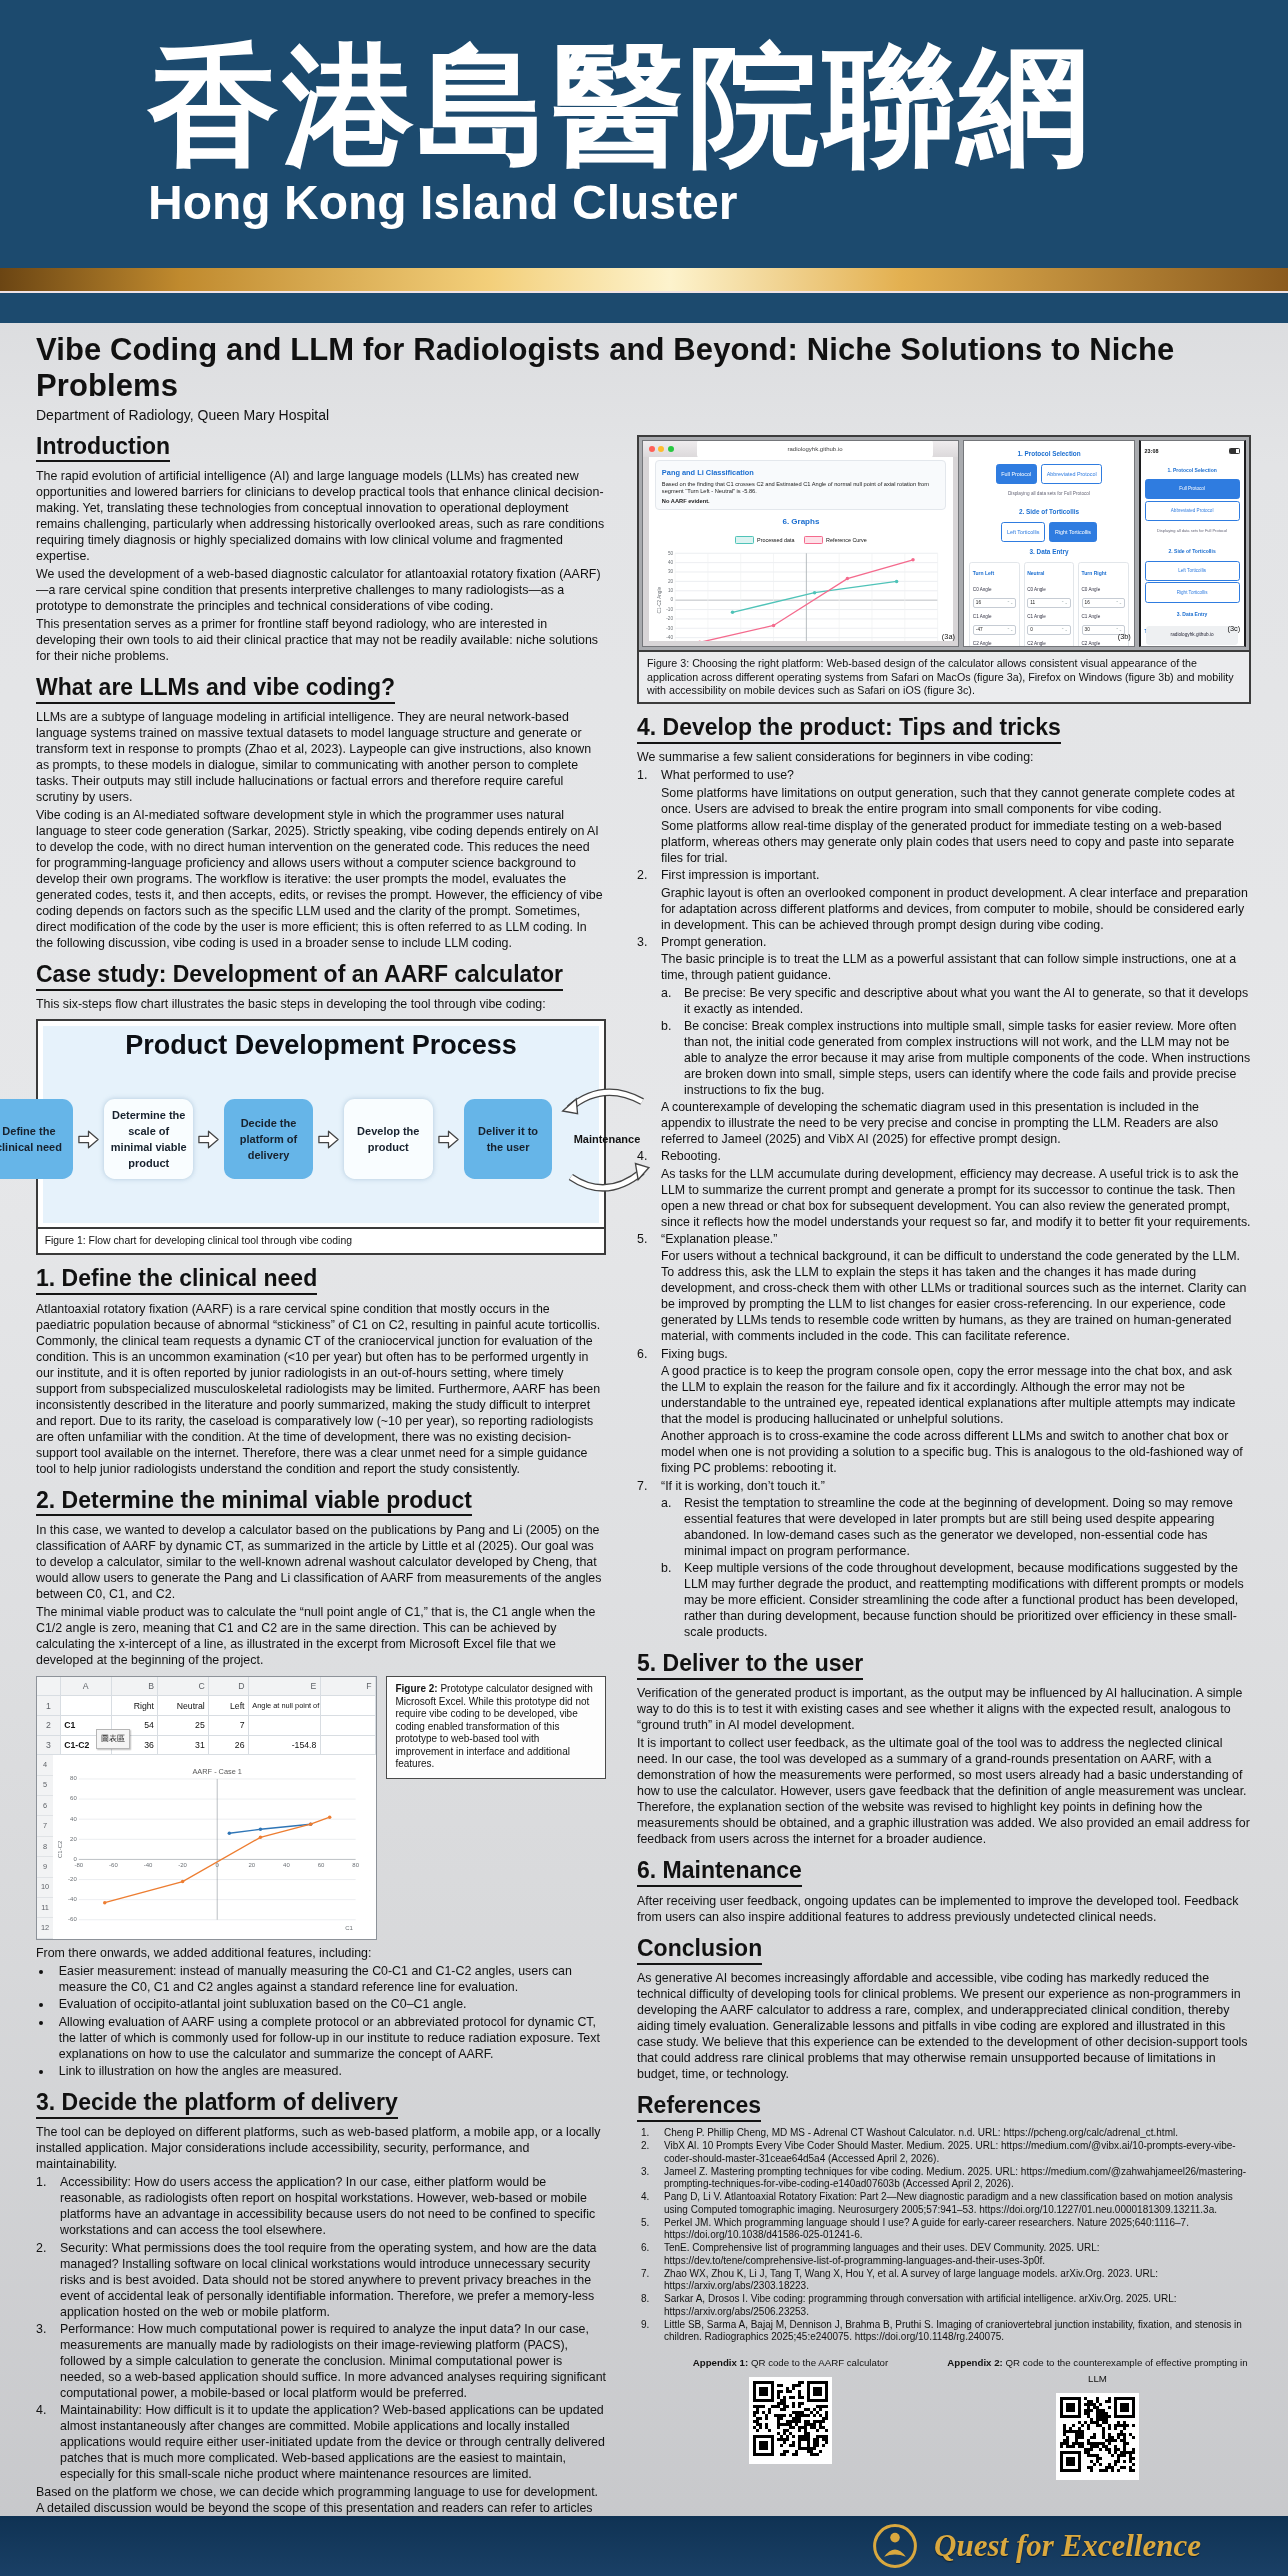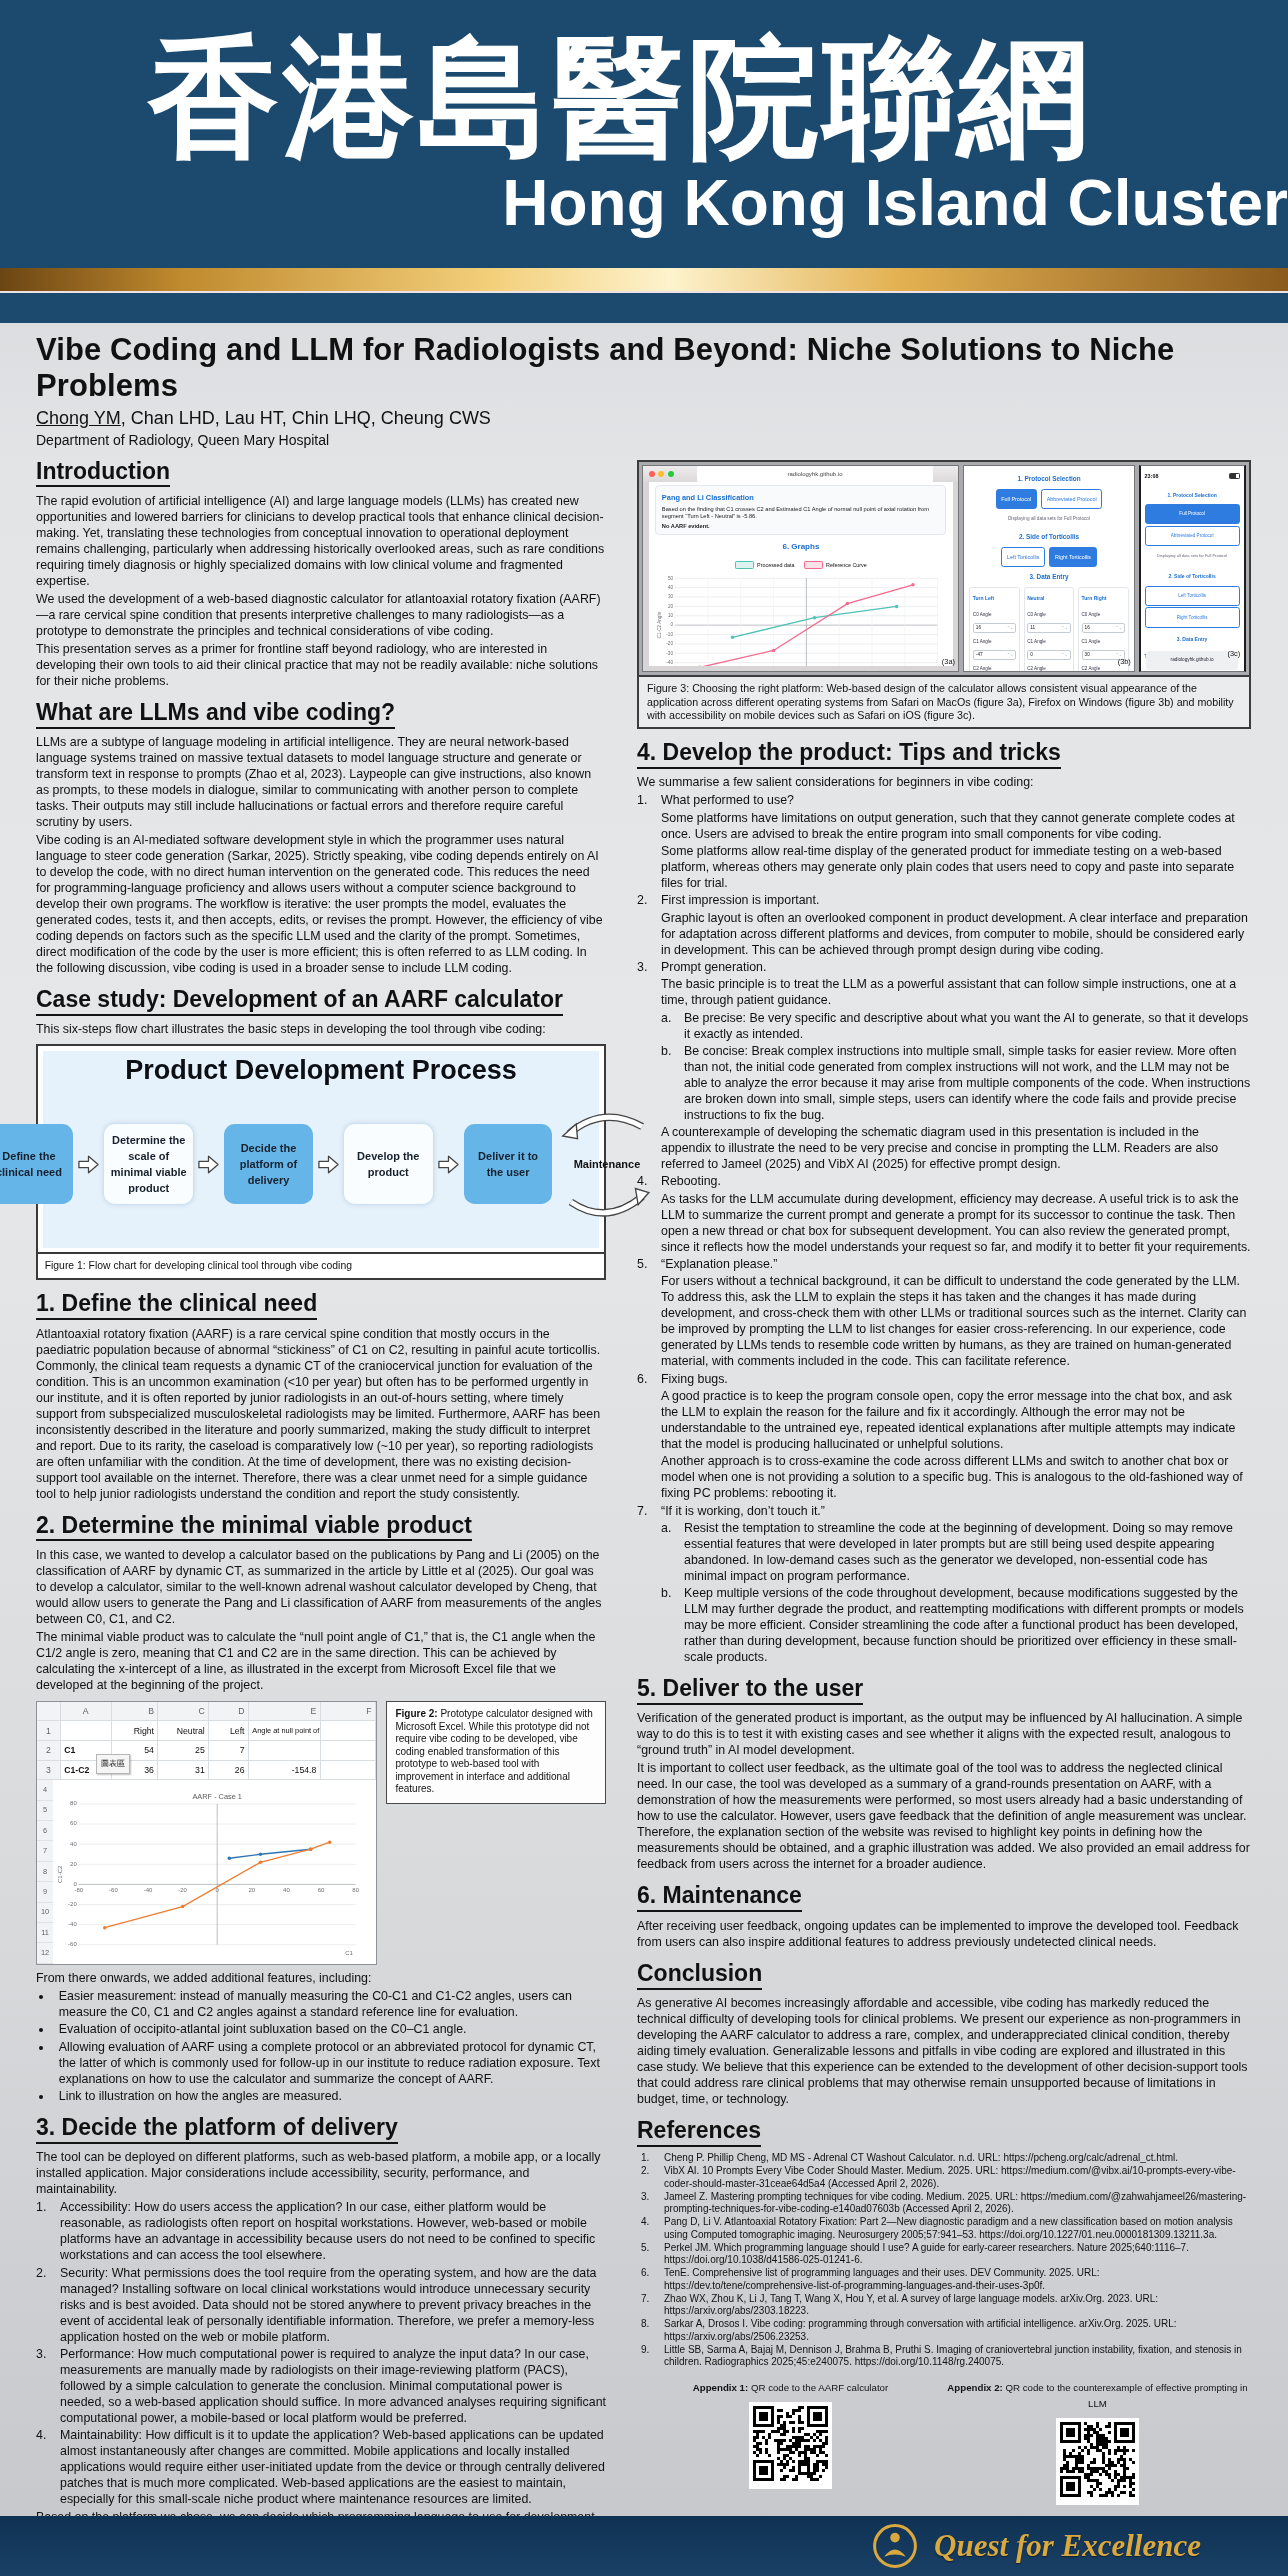--- a/index.html
+++ b/index.html
@@ -2,21 +2,21 @@
 <html style="font-size:10.7px"><head>
 <meta charset="utf-8">
 <style>
   html,body{margin:0;padding:0;width:1288px;height:2576px;background:#2a2a2a;}
   .poster{position:relative;width:1288px;height:2576px;overflow:hidden;
     font-family:"Liberation Sans",sans-serif;color:#111;
     background:linear-gradient(180deg,#cdced1 0%,#e3e4e6 18%,#e6e7e9 45%,#d8d9db 75%,#c6c7ca 100%);}
   
   .hdr{height:268px;background:#1c4a6e;display:flex;flex-direction:column;justify-content:center;padding-left:148px;}
   .hdr-zh{color:#fff;font-weight:700;font-size:131px;line-height:1.02;letter-spacing:4px;}
-  .hdr-en{color:#fff;font-weight:700;font-size:64px;line-height:1.05;margin-top:5.4px;text-align:right;}
+  .hdr-en{color:#fff;font-weight:700;font-size:48px;line-height:1.05;margin-top:5.4px;}
   .goldband{height:23px;background:linear-gradient(90deg,#6b4513 0%,#c08a2e 14%,#f3cf7a 38%,#fdf3cd 52%,#e3b050 70%,#8a5a1d 100%);
     border-bottom:2.7px solid #efe2e4;}
   .navystrip{height:29.5px;background:#1c4a6e;}
   
   .content{position:relative;padding:9.4px 36px 0 36px;}
   .ptitle{font-size:31px;font-weight:700;letter-spacing:0.1px;}
   .pauthors{font-size:18px;margin-top:4px;}
   .pauthors .u{text-decoration:underline;}
   .pdept{font-size:14px;margin-top:2.7px;}
   .deptlogo{position:absolute;top:5.4px;right:38px;width:195px;height:70px;border-radius:5.4px;
@@ -151,23 +151,20 @@
     <div class="hdr-zh">香港島醫院聯網</div>
     <div class="hdr-en">Hong Kong Island Cluster</div>
   </div>
   <div class="goldband"></div>
   <div class="navystrip"></div>
 
   <div class="content">
 
     <div style="position:relative;">
       <div class="ptitle">Vibe Coding and LLM for Radiologists and Beyond: Niche Solutions to Niche Problems</div>
-      <div class="pauthors">
-        <span class="u">Chong YM</span><span>, Chan LHD, Lau HT, Chin LHQ, Cheung CWS</span>
-      </div>
       <div class="pdept">Department of Radiology, Queen Mary Hospital</div>
     </div>
 
     <div class="cols">
 
       <div class="colL">
         <h3 class="sh first">Introduction</h3>
         <div>
             <p class="bp">The rapid evolution of artificial intelligence (AI) and large language models (LLMs) has created new opportunities and lowered barriers for clinicians to develop practical tools that enhance clinical decision-making. Yet, translating these technologies from conceptual innovation to operational deployment remains challenging, particularly when addressing historically overlooked areas, such as rare conditions requiring timely diagnosis or highly specialized domains with low clinical volume and fragmented expertise.</p>
             <p class="bp">We used the development of a web-based diagnostic calculator for atlantoaxial rotatory fixation (AARF)—a rare cervical spine condition that presents interpretive challenges to many radiologists—as a prototype to demonstrate the principles and technical considerations of vibe coding.</p>

